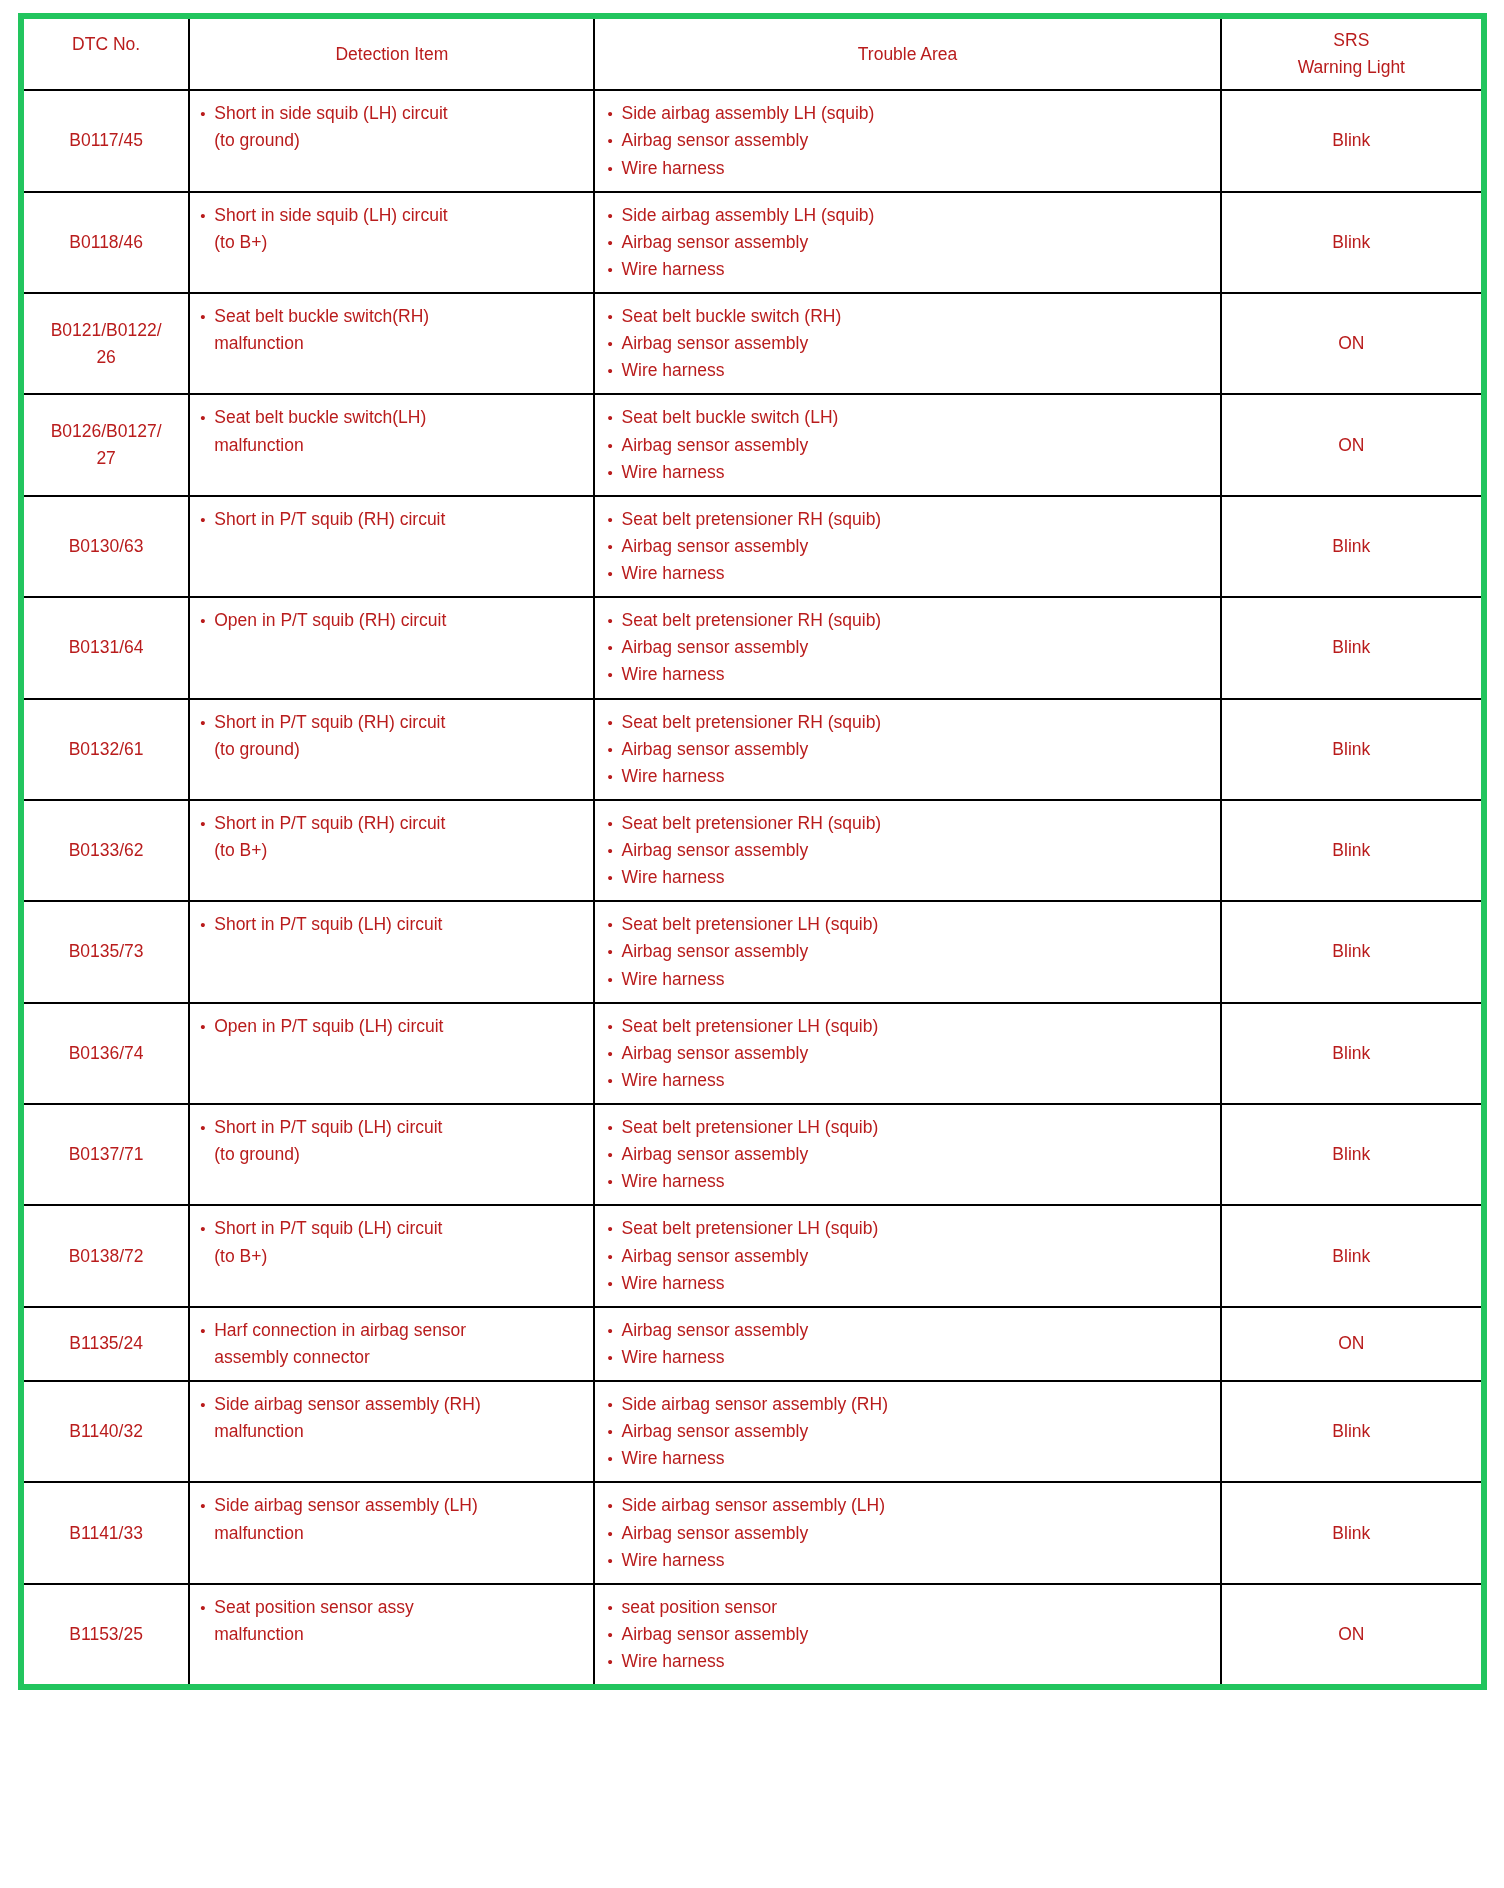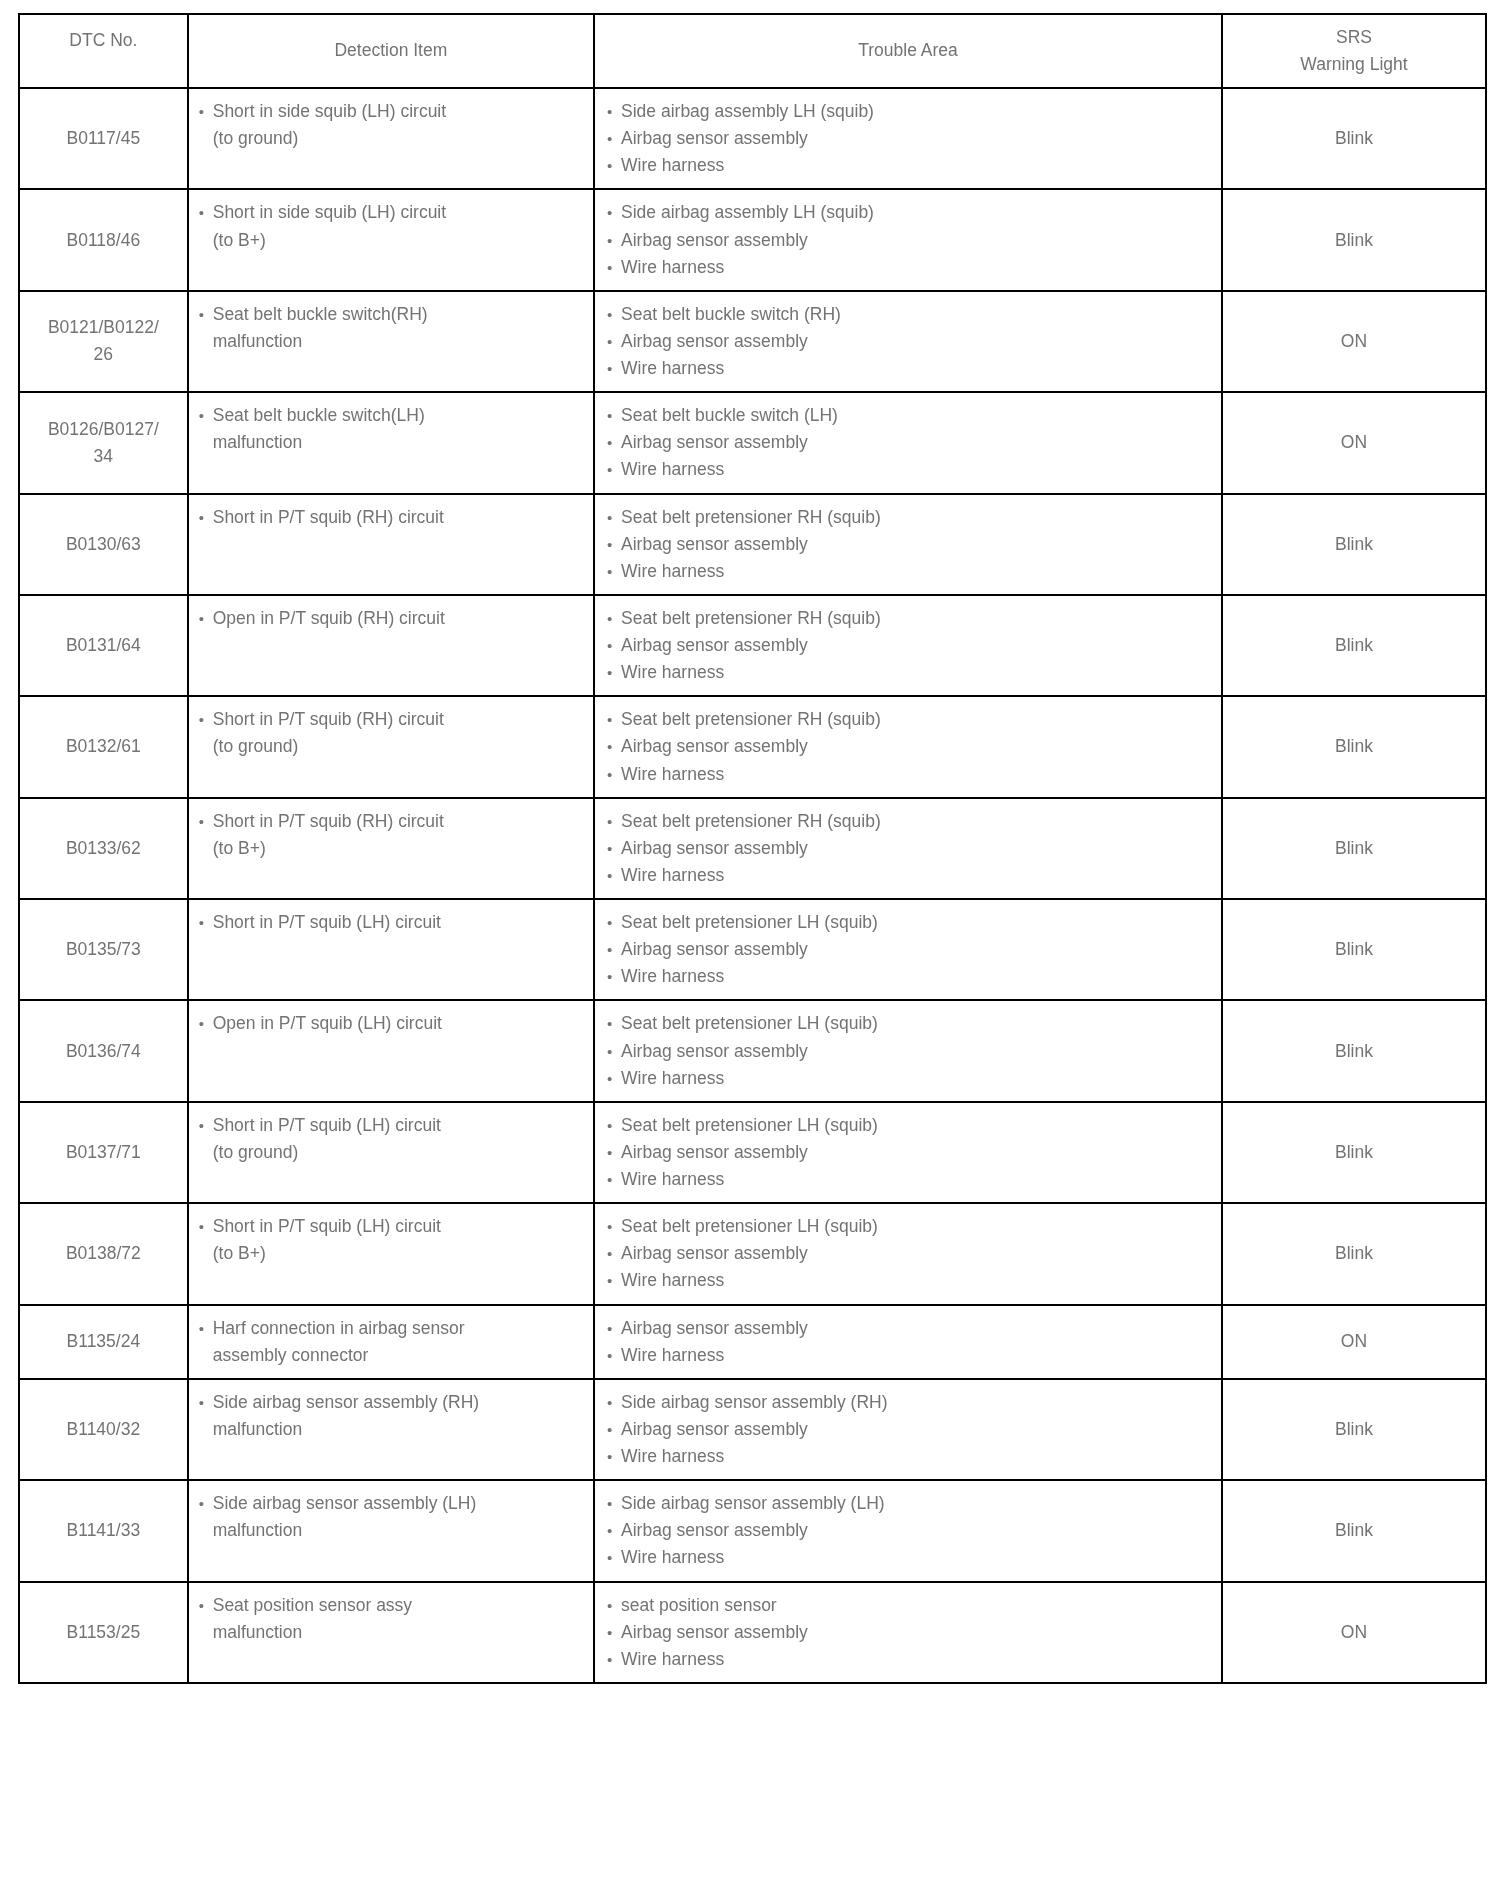--- a/index.html
+++ b/index.html
@@ -12,24 +12,24 @@
   .page {
     width: 1504px;
     min-height: 1888px;
     margin: 0 auto;
     background: #ffffff;
     padding: 13px 17px 24px 18px;
   }
   table.dtc-table {
     width: 100%;
     border-collapse: collapse;
-    border: 2px solid #22c55e;
+    border: 6px solid #22c55e;
     font-size: 17.5px;
     line-height: 1.55;
-    color: #737373;
+    color: #b91c1c;
   }
   th, td {
     border: 2px solid #000;
   }
   thead tr { height: 74px; }
   th {
     font-weight: normal;
     font-size: 17.5px;
     text-align: center;
     vertical-align: middle;
@@ -178,21 +178,21 @@
             <div class="line">
               <span class="bullet">•</span>
               <span class="line-text">Wire harness</span>
             </div>
           </td>
           <td class="light-cell">ON</td>
         </tr>
         <tr>
           <td class="dtc-cell">
             <div>B0126/B0127/</div>
-            <div>34</div>
+            <div>27</div>
           </td>
           <td class="detection-cell">
             <div class="line">
               <span class="bullet">•</span>
               <span class="line-text">Seat belt buckle switch(LH)</span>
             </div>
             <div class="line cont-line">
               <span class="line-text">malfunction</span>
             </div>
           </td>

